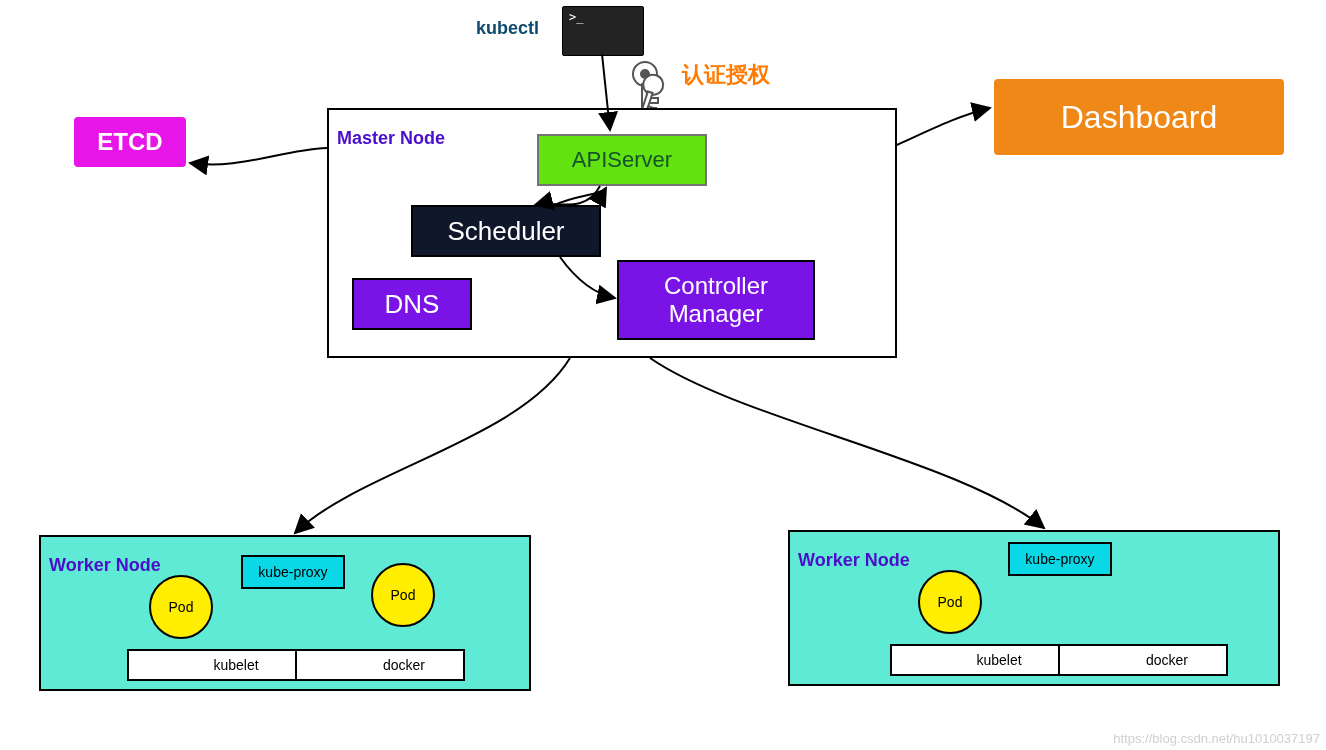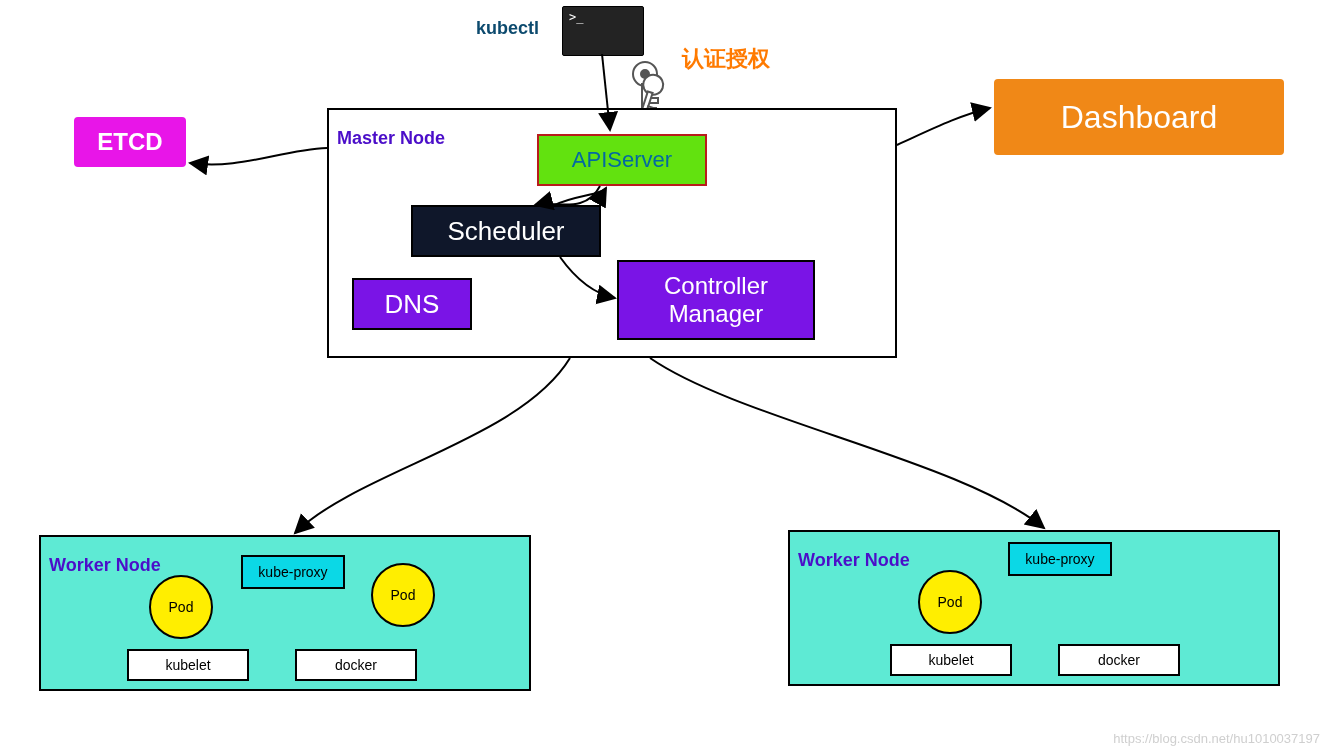--- a/index.html
+++ b/index.html
@@ -35,22 +35,22 @@
   }
   
   #master {
     left: 327px; top: 108px; width: 570px; height: 250px;
     background: #fff; border: 2px solid #000;
   }
   #master .label-tl { color: #4b0ec9; font-size: 18px; }
   
   #apiserver {
     left: 537px; top: 134px; width: 170px; height: 52px;
-    background: #62e20f; color: #0369a1; font-size: 22px;
-    font-weight: normal; border: 2px solid #b91c1c;
+    background: #62e20f; color: #14532d; font-size: 22px;
+    font-weight: normal; border: 2px solid #737373;
   }
   
   #scheduler {
     left: 411px; top: 205px; width: 190px; height: 52px;
     background: #0f172a; color: #fff; font-size: 26px;
     border: 2px solid #000;
   }
   
   #dns {
     left: 352px; top: 278px; width: 120px; height: 52px;
@@ -80,21 +80,21 @@
     background: #232323; border: 1px solid #000;
     border-radius: 2px;
   }
   #terminal::before {
     content: ">_";
     color: #fff; font-family: monospace; font-size: 12px;
     position: absolute; left: 6px; top: 3px;
   }
   
   #auth-label {
-    position: absolute; left: 682px; top: 44px;
+    position: absolute; left: 682px; top: 60px;
     color: #ff7a00; font-weight: bold; font-size: 22px;
   }
   
   #key-icon {
     position: absolute; left: 627px; top: 58px; width: 52px; height: 70px;
   }
   
   .worker {
     position: absolute; width: 488px; height: 152px;
     border: 2px solid #000; background: #5eead4;
@@ -112,20 +112,21 @@
     position: absolute; width: 100px; height: 30px;
     background: #0bd8e6; border: 2px solid #000;
     display: flex; align-items: center; justify-content: center;
     font-size: 14px;
   }
   .svc {
     position: absolute; width: 118px; height: 28px;
     border: 2px solid #000; background: #fff;
     display: flex; align-items: center; justify-content: center;
     font-size: 14px;
+    padding-left: 48px;
   }
   
   #watermark {
     position: absolute; right: 6px; bottom: 4px;
     color: #cfcfcf; font-size: 13px;
   }
   svg.arrows {
     position: absolute; left: 0; top: 0; width: 1326px; height: 750px;
     pointer-events: none;
   }

